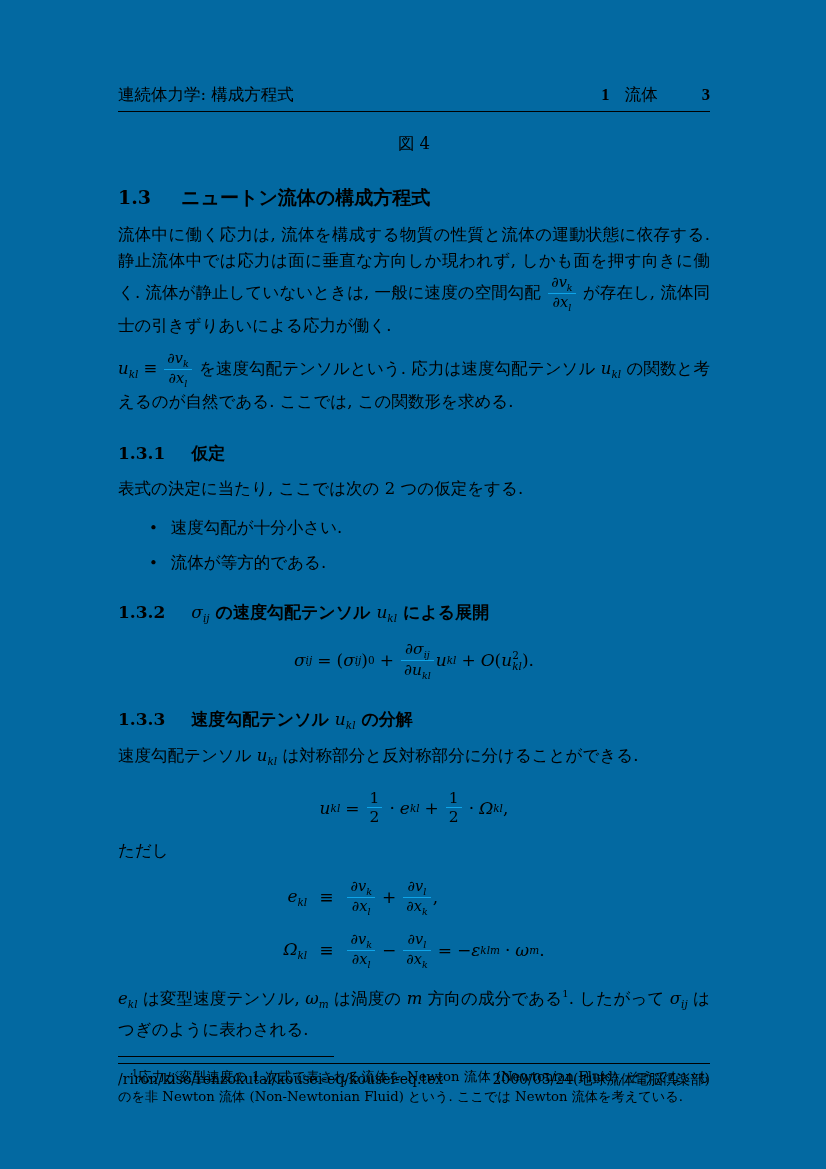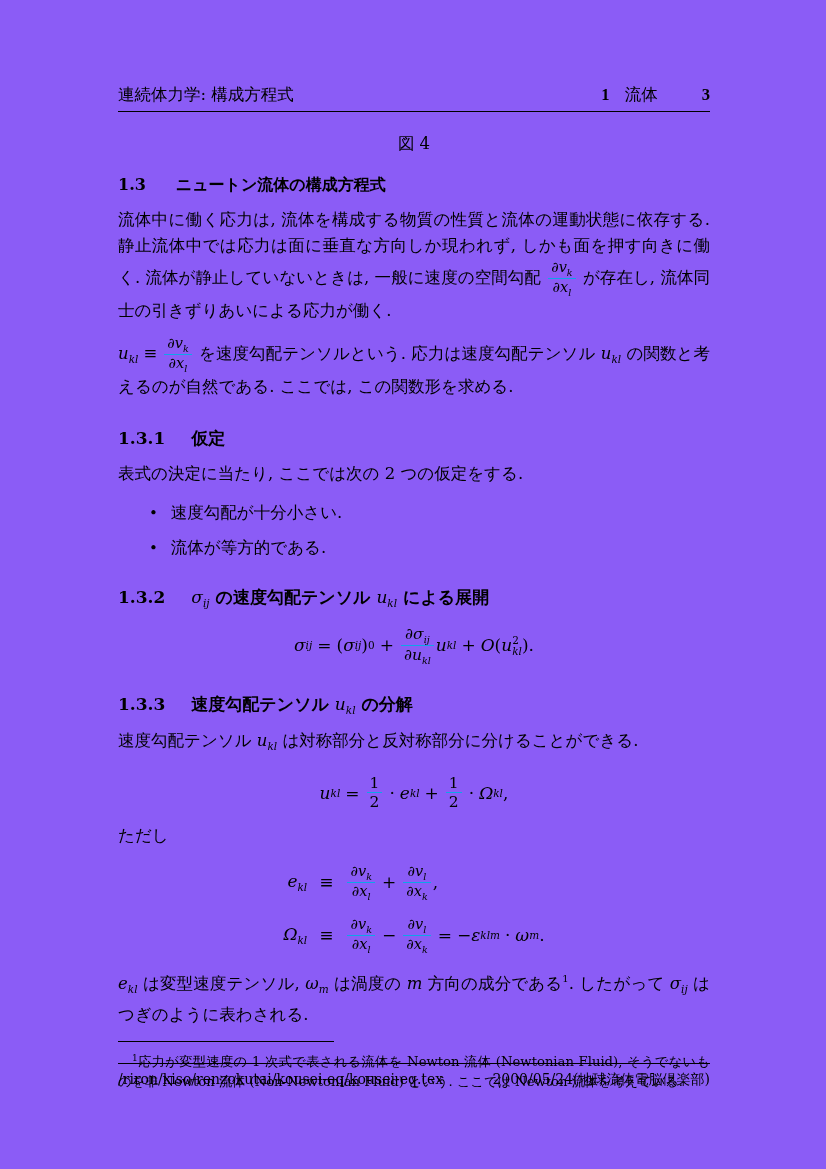--- a/index.html
+++ b/index.html
@@ -1,31 +1,31 @@
 <!DOCTYPE html>
 <html><head>
 <meta charset="utf-8">
 <style>
   html,body{margin:0;padding:0;background:#ffffff;}
   .page{
-    width:826px;height:1169px;position:relative;background:#8b5cf6;color:#000;
+    width:826px;height:1169px;position:relative;background:#0369a1;color:#000;
     font-family:"DejaVu Serif","Liberation Serif",serif;
     box-sizing:border-box;padding:84px 116px 0 118px;font-size:16.5px;overflow:hidden;
   }
   
   .hdr{display:flex;justify-content:space-between;align-items:baseline;}
   .hdr-right{white-space:nowrap;font-family:Liberation Serif, serif;}
   .hdr-num{font-weight:bold;}
   .hdr-chap{margin-left:11px;}
   .hdr-page{margin-left:40px;font-weight:bold;}
   .hrule{border-bottom:1.4px solid #000;margin-top:5px;}
   
   .figcap{text-align:center;margin-top:21px;}
   
-  .sec1{margin-top:20px;font-family:"DejaVu Sans","Liberation Sans",sans-serif;font-weight:bold;font-size:16px;}
+  .sec1{margin-top:30px;font-family:"DejaVu Sans","Liberation Sans",sans-serif;font-weight:bold;font-size:19px;}
   .sec1 .secnum{font-family:"DejaVu Serif","Liberation Serif",serif;margin-right:30px;}
   .sec2{margin-top:27px;font-family:"DejaVu Sans","Liberation Sans",sans-serif;font-weight:bold;font-size:17px;}
   .sec2 .secnum{font-family:"DejaVu Serif","Liberation Serif",serif;margin-right:26px;}
   .sec2 .mi, .sec2 sub{font-family:"DejaVu Serif","Liberation Serif",serif;font-weight:normal;}
   
   .body{margin:11px 0 0 0;line-height:26px;text-align:justify;}
   .mi{font-style:italic;}
   sub{font-size:10.5px;font-style:italic;}
   sub.rm{font-style:normal;}
   sup.fnmark{font-size:10px;font-style:normal;}

